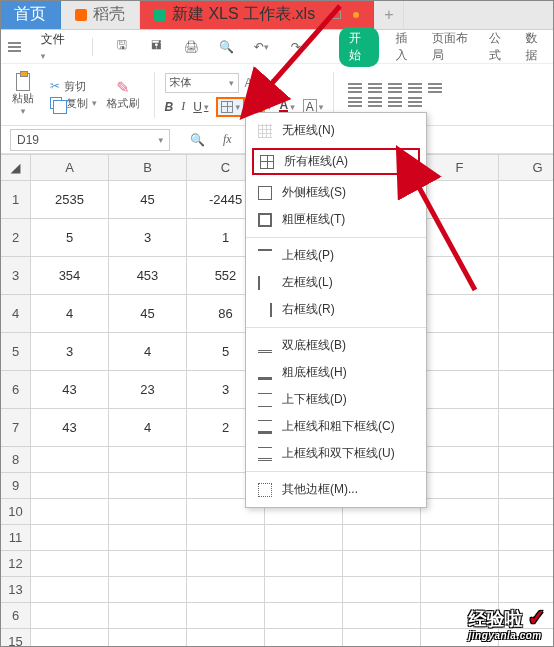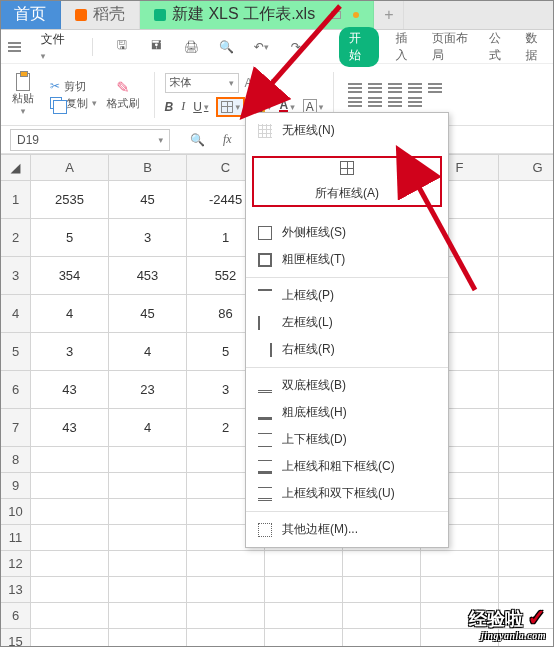--- a/index.html
+++ b/index.html
@@ -24,21 +24,21 @@
       display: flex;
       align-items: center;
       padding: 0 14px;
       font-size: 16px;
       gap: 6px;
       cursor: pointer;
       border-right: 1px solid rgba(0,0,0,0.05);
     }
     .tab.home { background: #4a90d9; color: #fff; }
     .tab.dao { color: #666; }
-    .tab.doc { background: #86efac; color: #333; }
+    .tab.doc { background: #ef4444; color: #333; }
     .tab .dot-orange { width:6px; height:6px; background:#f5a623; border-radius:50%; }
     .tab .sq { width:12px; height:12px; display:inline-block; }
     .tab .sq.dao-i { background:#ff6a00; border-radius:2px; }
     .tab .sq.xls-i { background:#0db57c; border-radius:2px; }
     .tab.newtab { padding: 0 10px; color:#999; }
     .tab .win-icon { width:10px; height:8px; border:1px solid #999; display:inline-block; }
     
     .menubar {
       height: 34px;
       display: flex;
@@ -127,29 +127,29 @@
     }
     table.grid th { background:#f4f4f4; font-weight:normal; color:#555; }
     table.grid th.corner { width:30px; background:#f4f4f4; }
     table.grid th.rowhead { width:30px; background:#f4f4f4; }
     table.grid tr.datarow td { height:38px; }
     
     .dropdown {
       position:absolute;
       left: 245px;
       top: 112px;
-      width: 204px;
+      width: 182px;
       background:#fff;
       border:1px solid #bbb;
       box-shadow: 2px 2px 6px rgba(0,0,0,0.2);
       padding:4px 0;
       z-index: 50;
     }
     .menu-item { display:flex; align-items:center; gap:10px; padding:5px 12px; cursor:pointer; font-size:12px; color:#333; }
-    .menu-item.highlight { border:2px solid #d0021b; background:#fff; margin:12px 6px; padding:3px 6px;flex-direction:column; }
+    .menu-item.highlight { border:2px solid #d0021b; background:#fff; margin:4px 6px; padding:3px 6px; }
     .menu-sep { height:1px; background:#e0e0e0; margin:4px 0; }
     .mi-icon { width:14px; height:14px; display:inline-block; flex-shrink:0; }
     .ic-none { background:
       repeating-linear-gradient(90deg,#aaa 0 1px, transparent 1px 4px),
       repeating-linear-gradient(0deg,#aaa 0 1px, transparent 1px 4px);
       opacity:0.5; }
     .ic-all { background:
       linear-gradient(#666,#666) 0 0/100% 1px no-repeat,
       linear-gradient(#666,#666) 0 50%/100% 1px no-repeat,
       linear-gradient(#666,#666) 0 100%/100% 1px no-repeat,
@@ -167,25 +167,23 @@
     .ic-tb { border-top:1px solid #666; border-bottom:1px solid #666; }
     .ic-tthickb { border-top:1px solid #666; border-bottom:3px solid #666; }
     .ic-tdblb { border-top:1px solid #666; border-bottom:3px double #666; }
     .ic-other { border:1px dotted #666; }
     
     .watermark {
       position:absolute;
       right:8px; bottom:6px;
       color:#fff;
       font-weight:bold;
-      text-align:right;
       text-shadow: -1px -1px 0 #000, 1px -1px 0 #000, -1px 1px 0 #000, 1px 1px 0 #000;
       line-height:1.1;
       z-index:100;
-      font-family:Liberation Serif, serif;
     }
     .watermark .wm1 { font-size:18px; }
     .watermark .wm1 .chk { color:#d0021b; font-size:22px; }
     .watermark .wm2 { font-size:10px; font-style:italic; letter-spacing:0.5px; }
     .outer-border { position:absolute; inset:0; border:1px solid #888; pointer-events:none; }
   </style>
 </head>
 <body>
 
 <div class="tabbar">

